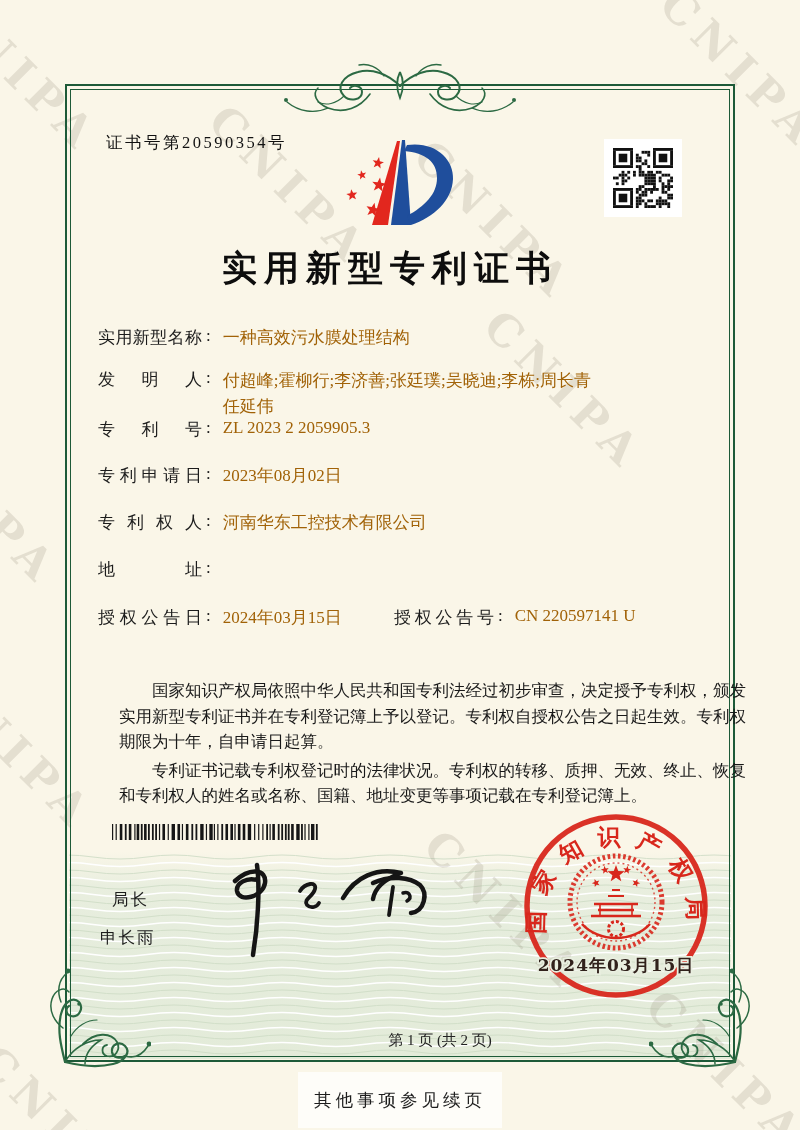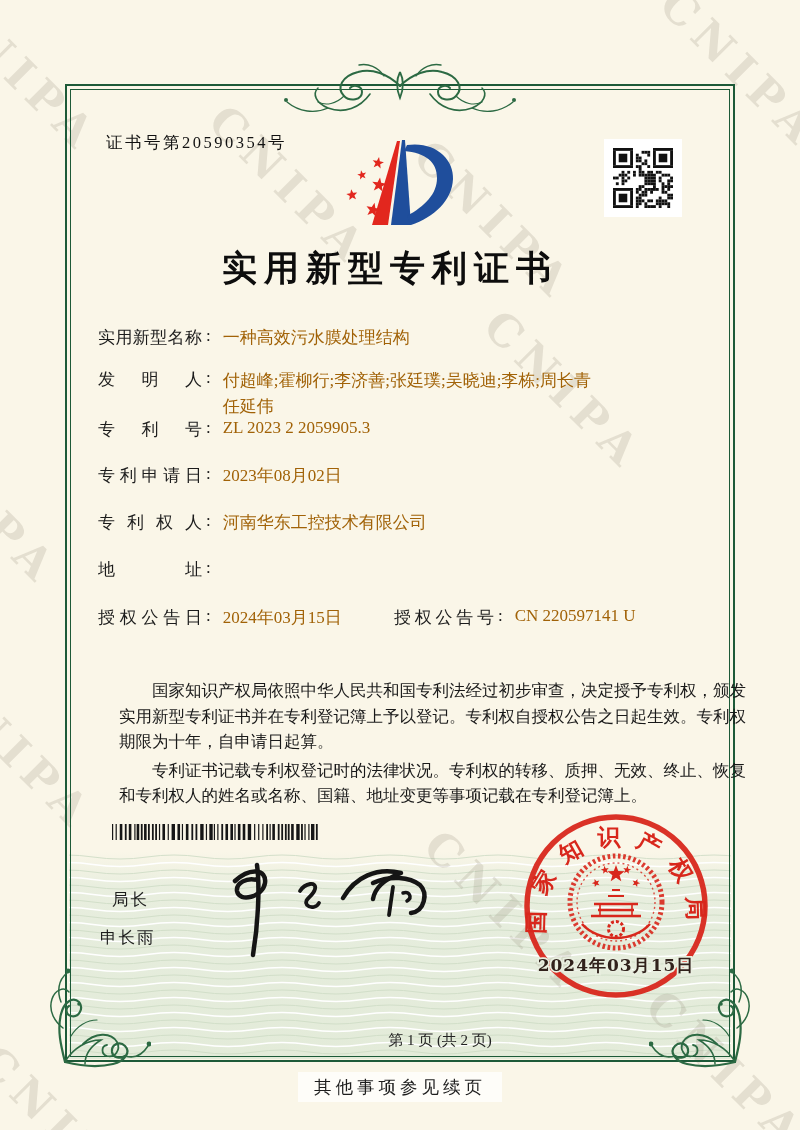--- a/index.html
+++ b/index.html
@@ -94,21 +94,21 @@
   .page-info {
     position:absolute; left:16px; top:1031px; width:800px; z-index:6;
     text-align:center; font-size:15px; color:#222;margin-left:24px;
   }
   .continuation {
     position:absolute; left:0; top:1072px; width:800px; z-index:5;
     text-align:center;
   }
   .continuation span {
     display:inline-block; background:rgba(255,255,252,0.8);
-    padding:3px 16px; font-size:17.5px; letter-spacing:4px; color:#1d1d1d;
+    padding:16px 16px; font-size:17.5px; letter-spacing:4px; color:#1d1d1d;
   }
 
   .svgdefs { position:absolute; width:0; height:0; overflow:hidden; }
 </style>
 </head>
 <body>
 
 <svg class="svgdefs" aria-hidden="true">
   <defs>
     <g id="cornerFl" fill="none" stroke="#2c6a43" stroke-width="2.2" stroke-linecap="round">

